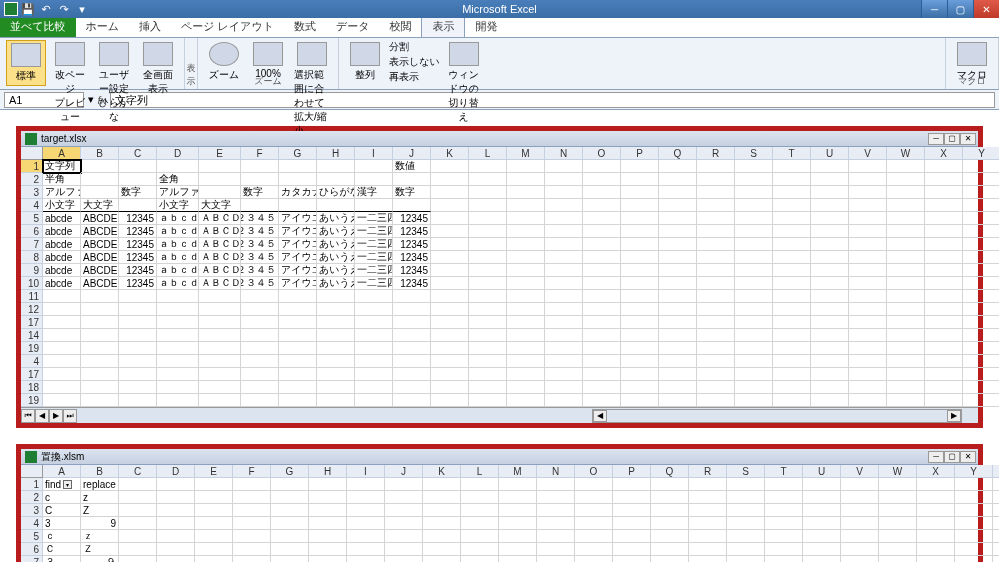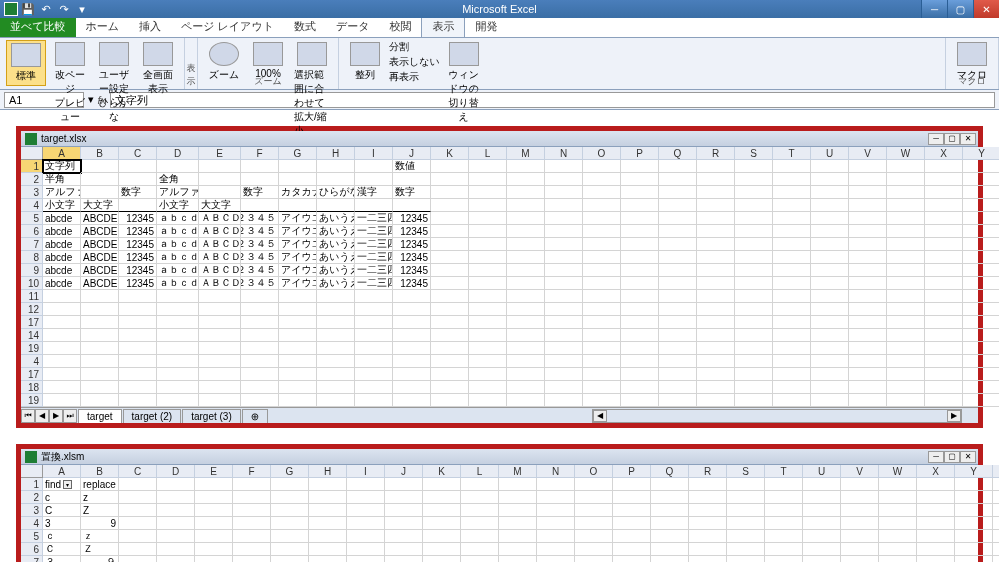--- a/index.html
+++ b/index.html
@@ -749,26 +749,20 @@
       </div>
     <div class="vscroll"></div>
   </div>
   <div class="sheet-tabs">
     <div class="tab-nav">
       <div class="tab-nav-btn">⏮</div>
       <div class="tab-nav-btn">◀</div>
       <div class="tab-nav-btn">▶</div>
       <div class="tab-nav-btn">⏭</div>
     </div>
-    <div id="wb1-tabs" style="display:flex">
-        <div class="sheet-tab">target</div>
-        <div class="sheet-tab inactive">target (2)</div>
-        <div class="sheet-tab inactive">target (3)</div>
-        <div class="sheet-tab inactive">⊕</div>
-      </div>
     <div class="hscroll">
       <div class="scroll-btn">◀</div>
         <div class="scroll-track"></div>
         <div class="scroll-btn">▶</div>
     </div>
   </div>
 </div>
 
 <div class="workbook">
   <div class="wb-title">

